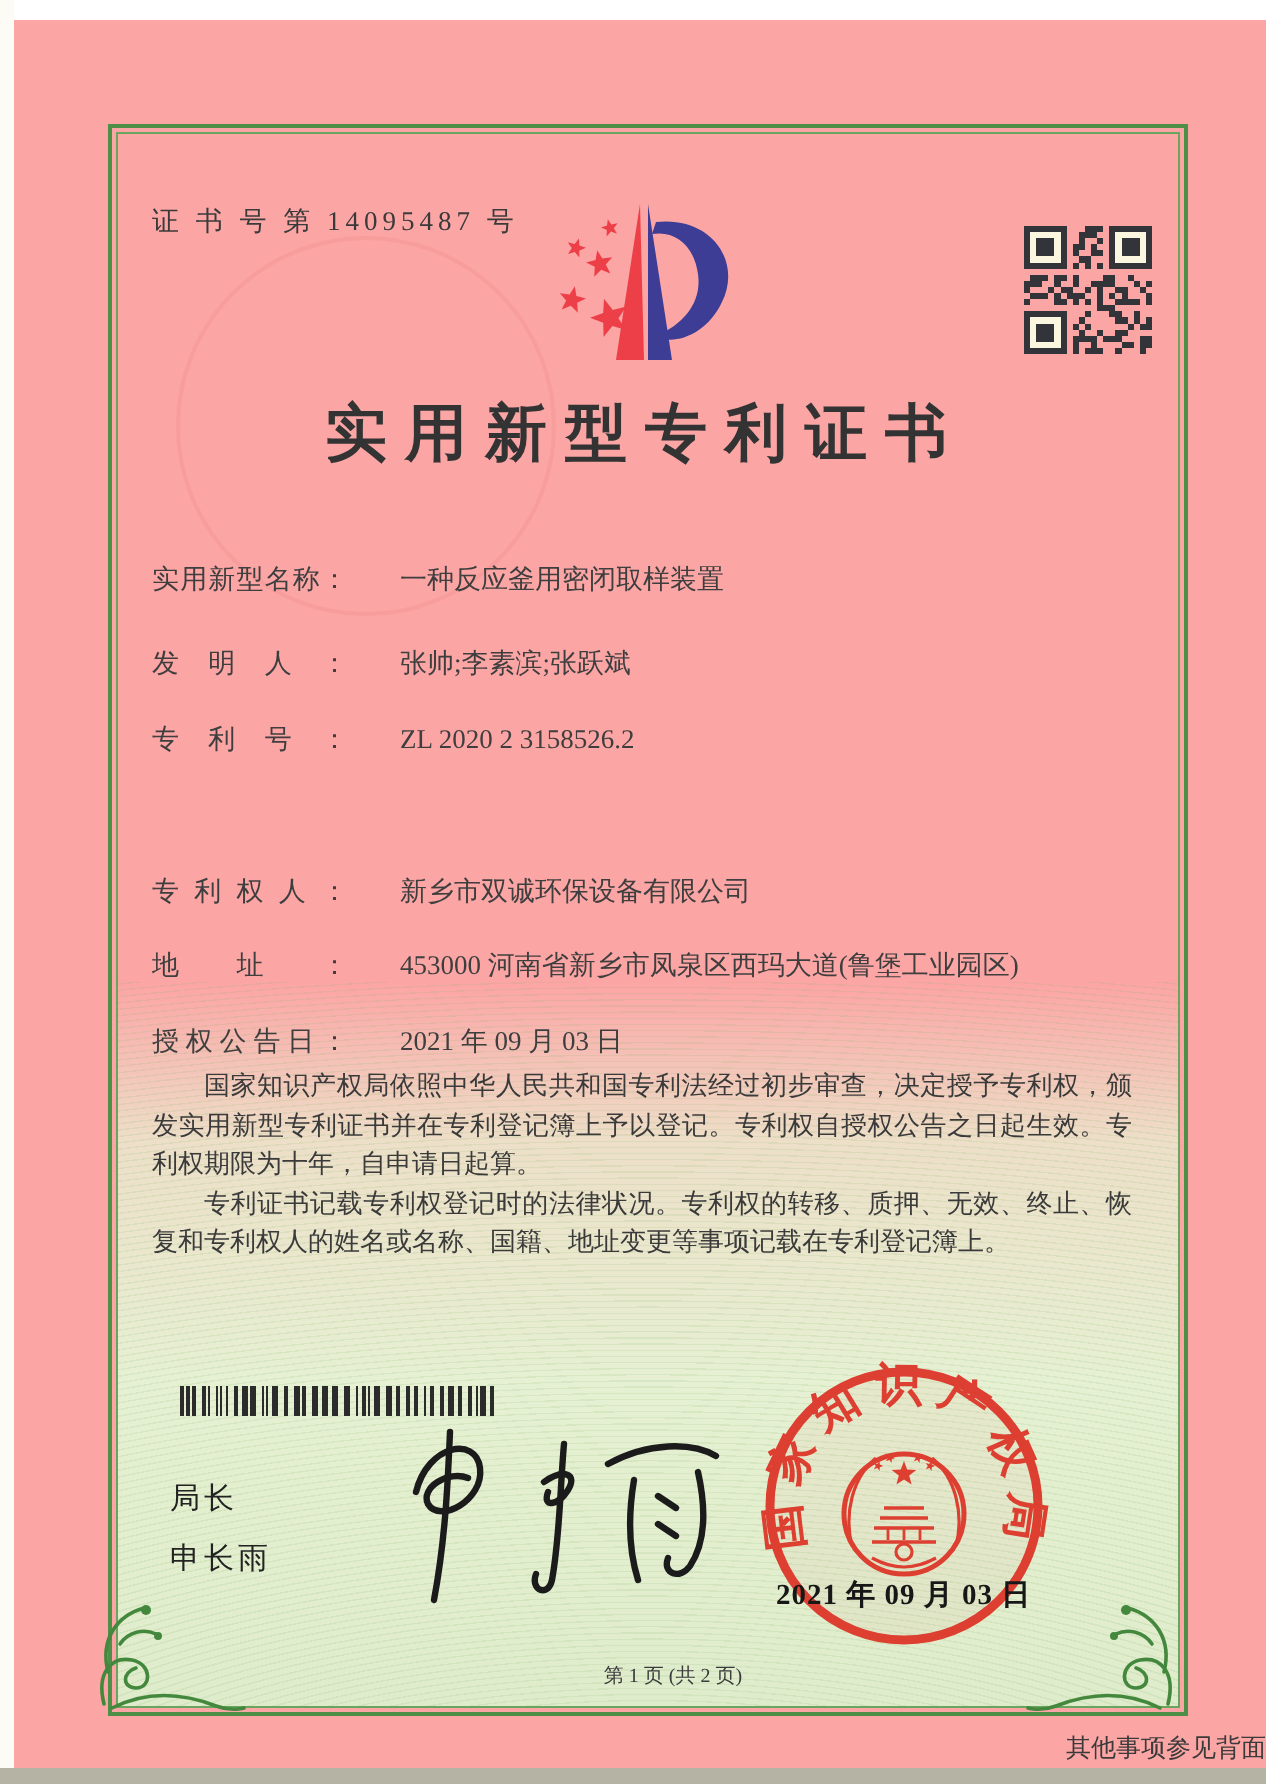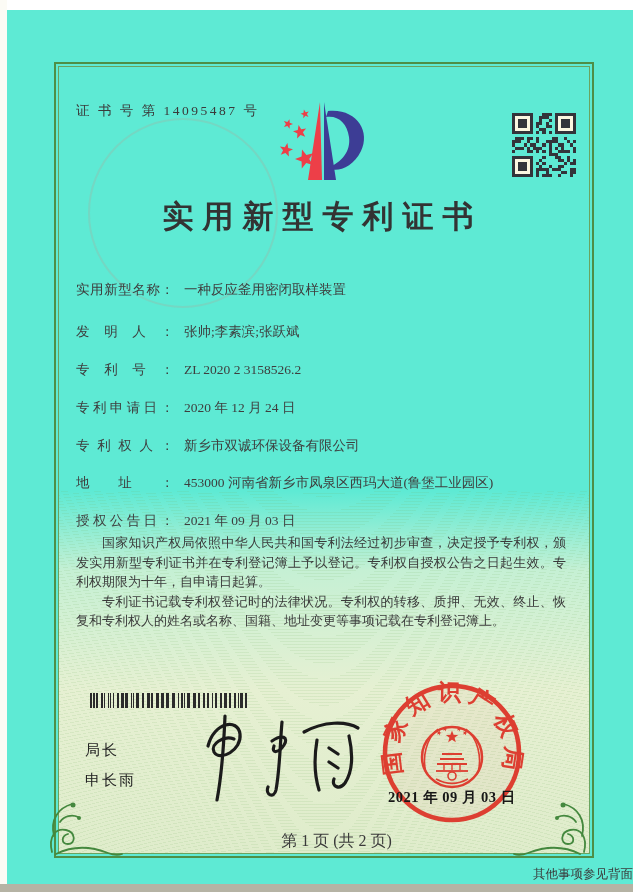--- a/index.html
+++ b/index.html
@@ -1,48 +1,48 @@
 <!DOCTYPE html>
 <html><head>
 <meta charset="utf-8">
 <style>
   html,body{margin:0;padding:0;background:#e8e8e4;}
-  .page{position:relative;width:633px;height:892px;margin:0 auto;background:#5eead4;
+  .page{position:relative;width:633px;height:892px;margin:0 auto;background:#fca5a5;
         font-family:"Liberation Serif","DejaVu Serif",serif;color:#3c3c3c;overflow:hidden;}
   .edge-top{position:absolute;left:0;top:0;width:100%;height:10px;background:#ffffff;}
   .edge-left{position:absolute;left:0;top:0;width:7px;height:100%;background:#fcfbf5;}
   .edge-bottom{position:absolute;left:0;bottom:0;width:100%;height:8px;background:#b5b3a4;}
   .frame-outer{position:absolute;left:54px;top:62px;width:536px;height:792px;
                border:2.5px solid #4e8f47;}
   .frame-inner{position:absolute;left:2px;top:2px;right:2px;bottom:2px;border:1px solid #6aa45f;overflow:hidden;}
   .green-band{position:absolute;left:0;right:0;bottom:0;height:46%;
       background-image:
         repeating-radial-gradient(140% 90% at 50% 135%, rgba(115,175,95,0.13) 0 1.5px, rgba(255,255,255,0) 1.5px 7px),
         linear-gradient(180deg, rgba(232,242,212,0) 0%, rgba(232,242,212,0.75) 22%, #e6f0d2 55%, #dfeccb 100%);}
   .watermark{position:absolute;left:88px;top:118px;width:186px;height:186px;border-radius:50%;
              border:2px solid rgba(226,125,115,0.17);}
   .cert-no{position:absolute;left:76px;top:102px;font-size:13.5px;letter-spacing:2.5px;color:#3a3a3a;}
   .logo{position:absolute;left:272px;top:98px;}
   .qr{position:absolute;left:512px;top:113px;}
   .title{position:absolute;left:55px;top:196px;width:535px;text-align:center;
          font-size:31px;font-weight:700;letter-spacing:9px;color:#333;}
   .field{position:absolute;left:76px;font-size:13.5px;white-space:nowrap;color:#3e3e3e;}
-  .f-label{display:inline-block;width:98px;text-align-last:justify;text-align:justify;margin-right:10px;}
+  .f-label{display:inline-block;width:98px;text-align-last:justify;text-align:justify;margin-right:26px;}
   .grant2{position:absolute;left:332px;top:0;}
   .paras{position:absolute;left:76px;top:533px;width:490px;font-size:13px;line-height:19.5px;
          text-align:justify;color:#3a3a3a;}
   .paras p{margin:0;text-indent:2em;}
   .barcode{position:absolute;left:90px;top:693px;}
   .director{position:absolute;left:85px;top:735px;font-family:Liberation Sans, sans-serif;
             font-size:15px;letter-spacing:2px;color:#222;line-height:30px;}
   .signature{position:absolute;left:192px;top:710px;}
   .seal{position:absolute;left:372px;top:673px;opacity:0.93;}
   .seal-date{position:absolute;left:388px;top:788px;font-size:14.5px;font-weight:600;
              letter-spacing:0.5px;color:#171717;}
-  .page-info{position:absolute;left:55px;top:831px;width:563px;text-align:center;font-size:16px;color:#3a3a3a;}
+  .page-info{position:absolute;left:55px;top:831px;width:563px;text-align:center;font-size:10px;color:#3a3a3a;}
   .back-note{position:absolute;left:0;top:866px;width:100%;text-align:right;font-size:12.5px;color:#3a3a3a;}
   .corner{position:absolute;}
   .corner.br{transform:scaleX(-1);}
 </style>
 </head>
 <body>
 
 <div class="page">
   <div class="edge-top"></div>
   <div class="edge-left"></div>
@@ -198,23 +198,20 @@
 
   <div class="field" style="top:281px">
     <span class="f-label">实用新型名称：</span><span>一种反应釜用密闭取样装置</span>
   </div>
   <div class="field" style="top:323px">
     <span class="f-label">发明人：</span><span>张帅;李素滨;张跃斌</span>
   </div>
   <div class="field" style="top:361px">
     <span class="f-label">专利号：</span><span>ZL 2020 2 3158526.2</span>
   </div>
-  <div class="field" style="top:399px">
-    <span class="f-label">专利申请日：</span><span>2020 年 12 月 24 日</span>
-  </div>
   <div class="field" style="top:437px">
     <span class="f-label">专利权人：</span><span>新乡市双诚环保设备有限公司</span>
   </div>
   <div class="field" style="top:474px">
     <span class="f-label">地址：</span><span>453000 河南省新乡市凤泉区西玛大道(鲁堡工业园区)</span>
   </div>
   <div class="field" style="top:512px">
     <span class="f-label">授权公告日：</span><span>2021 年 09 月 03 日</span>
   </div>
 

